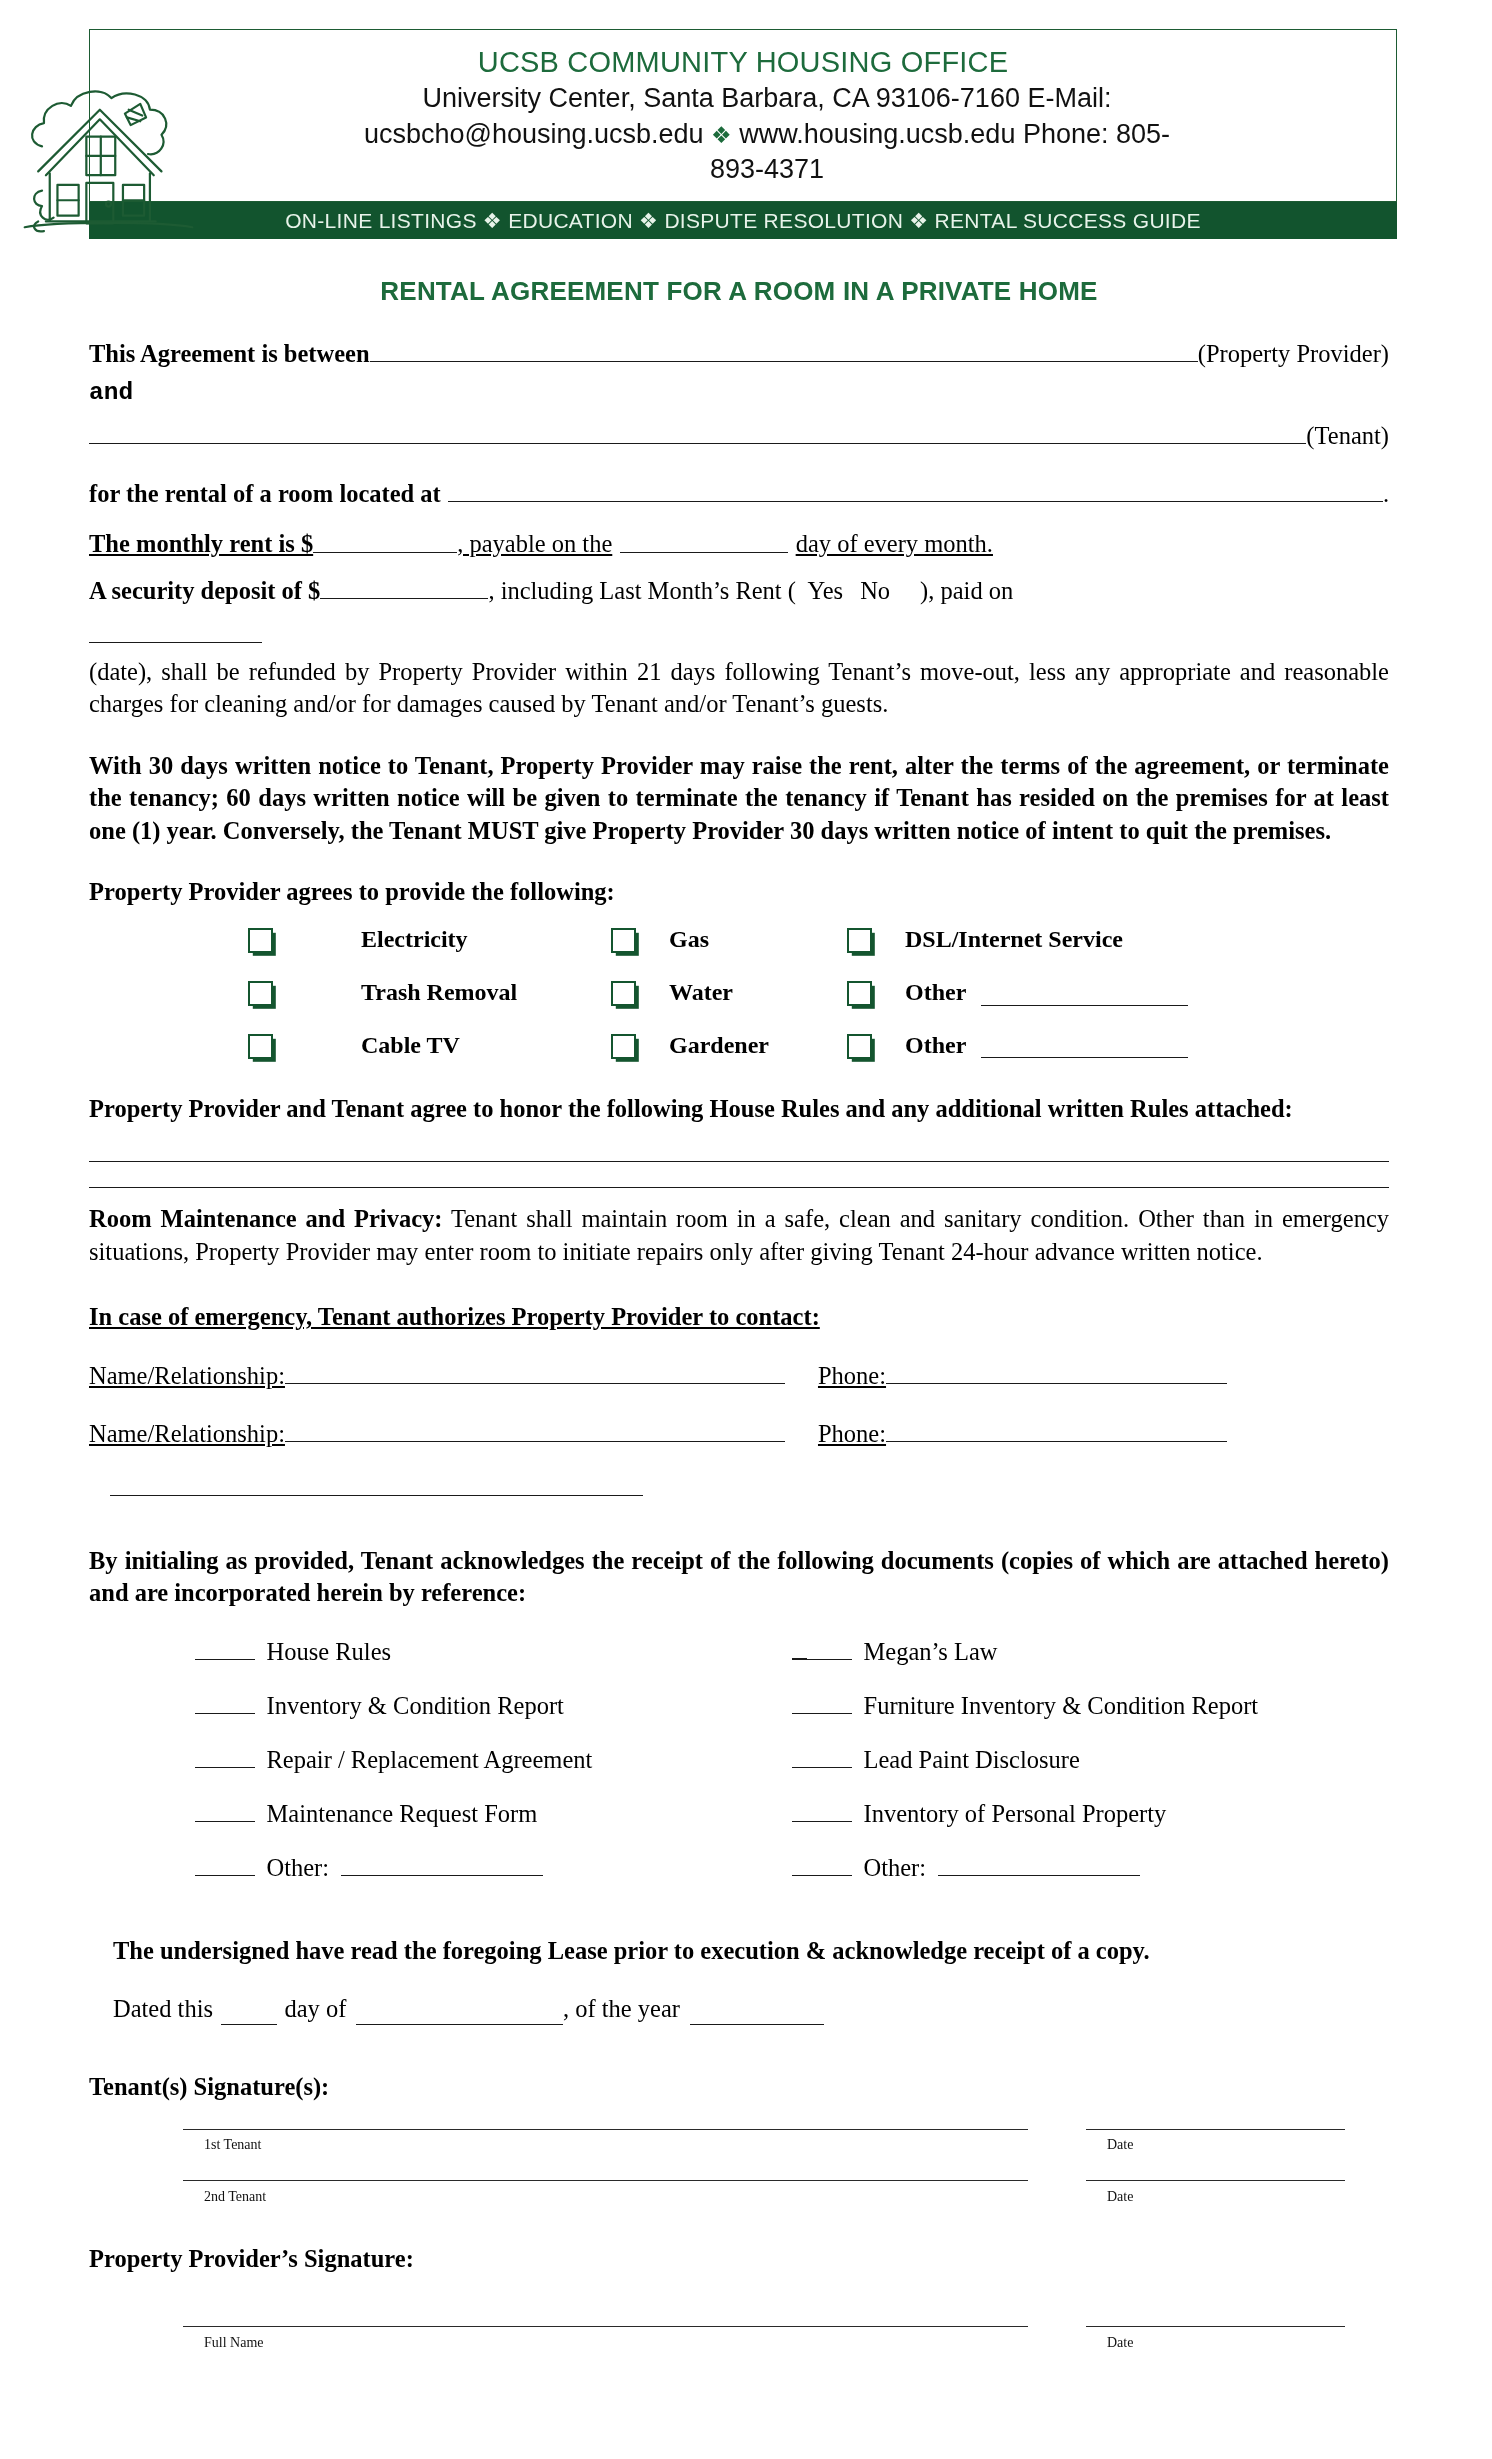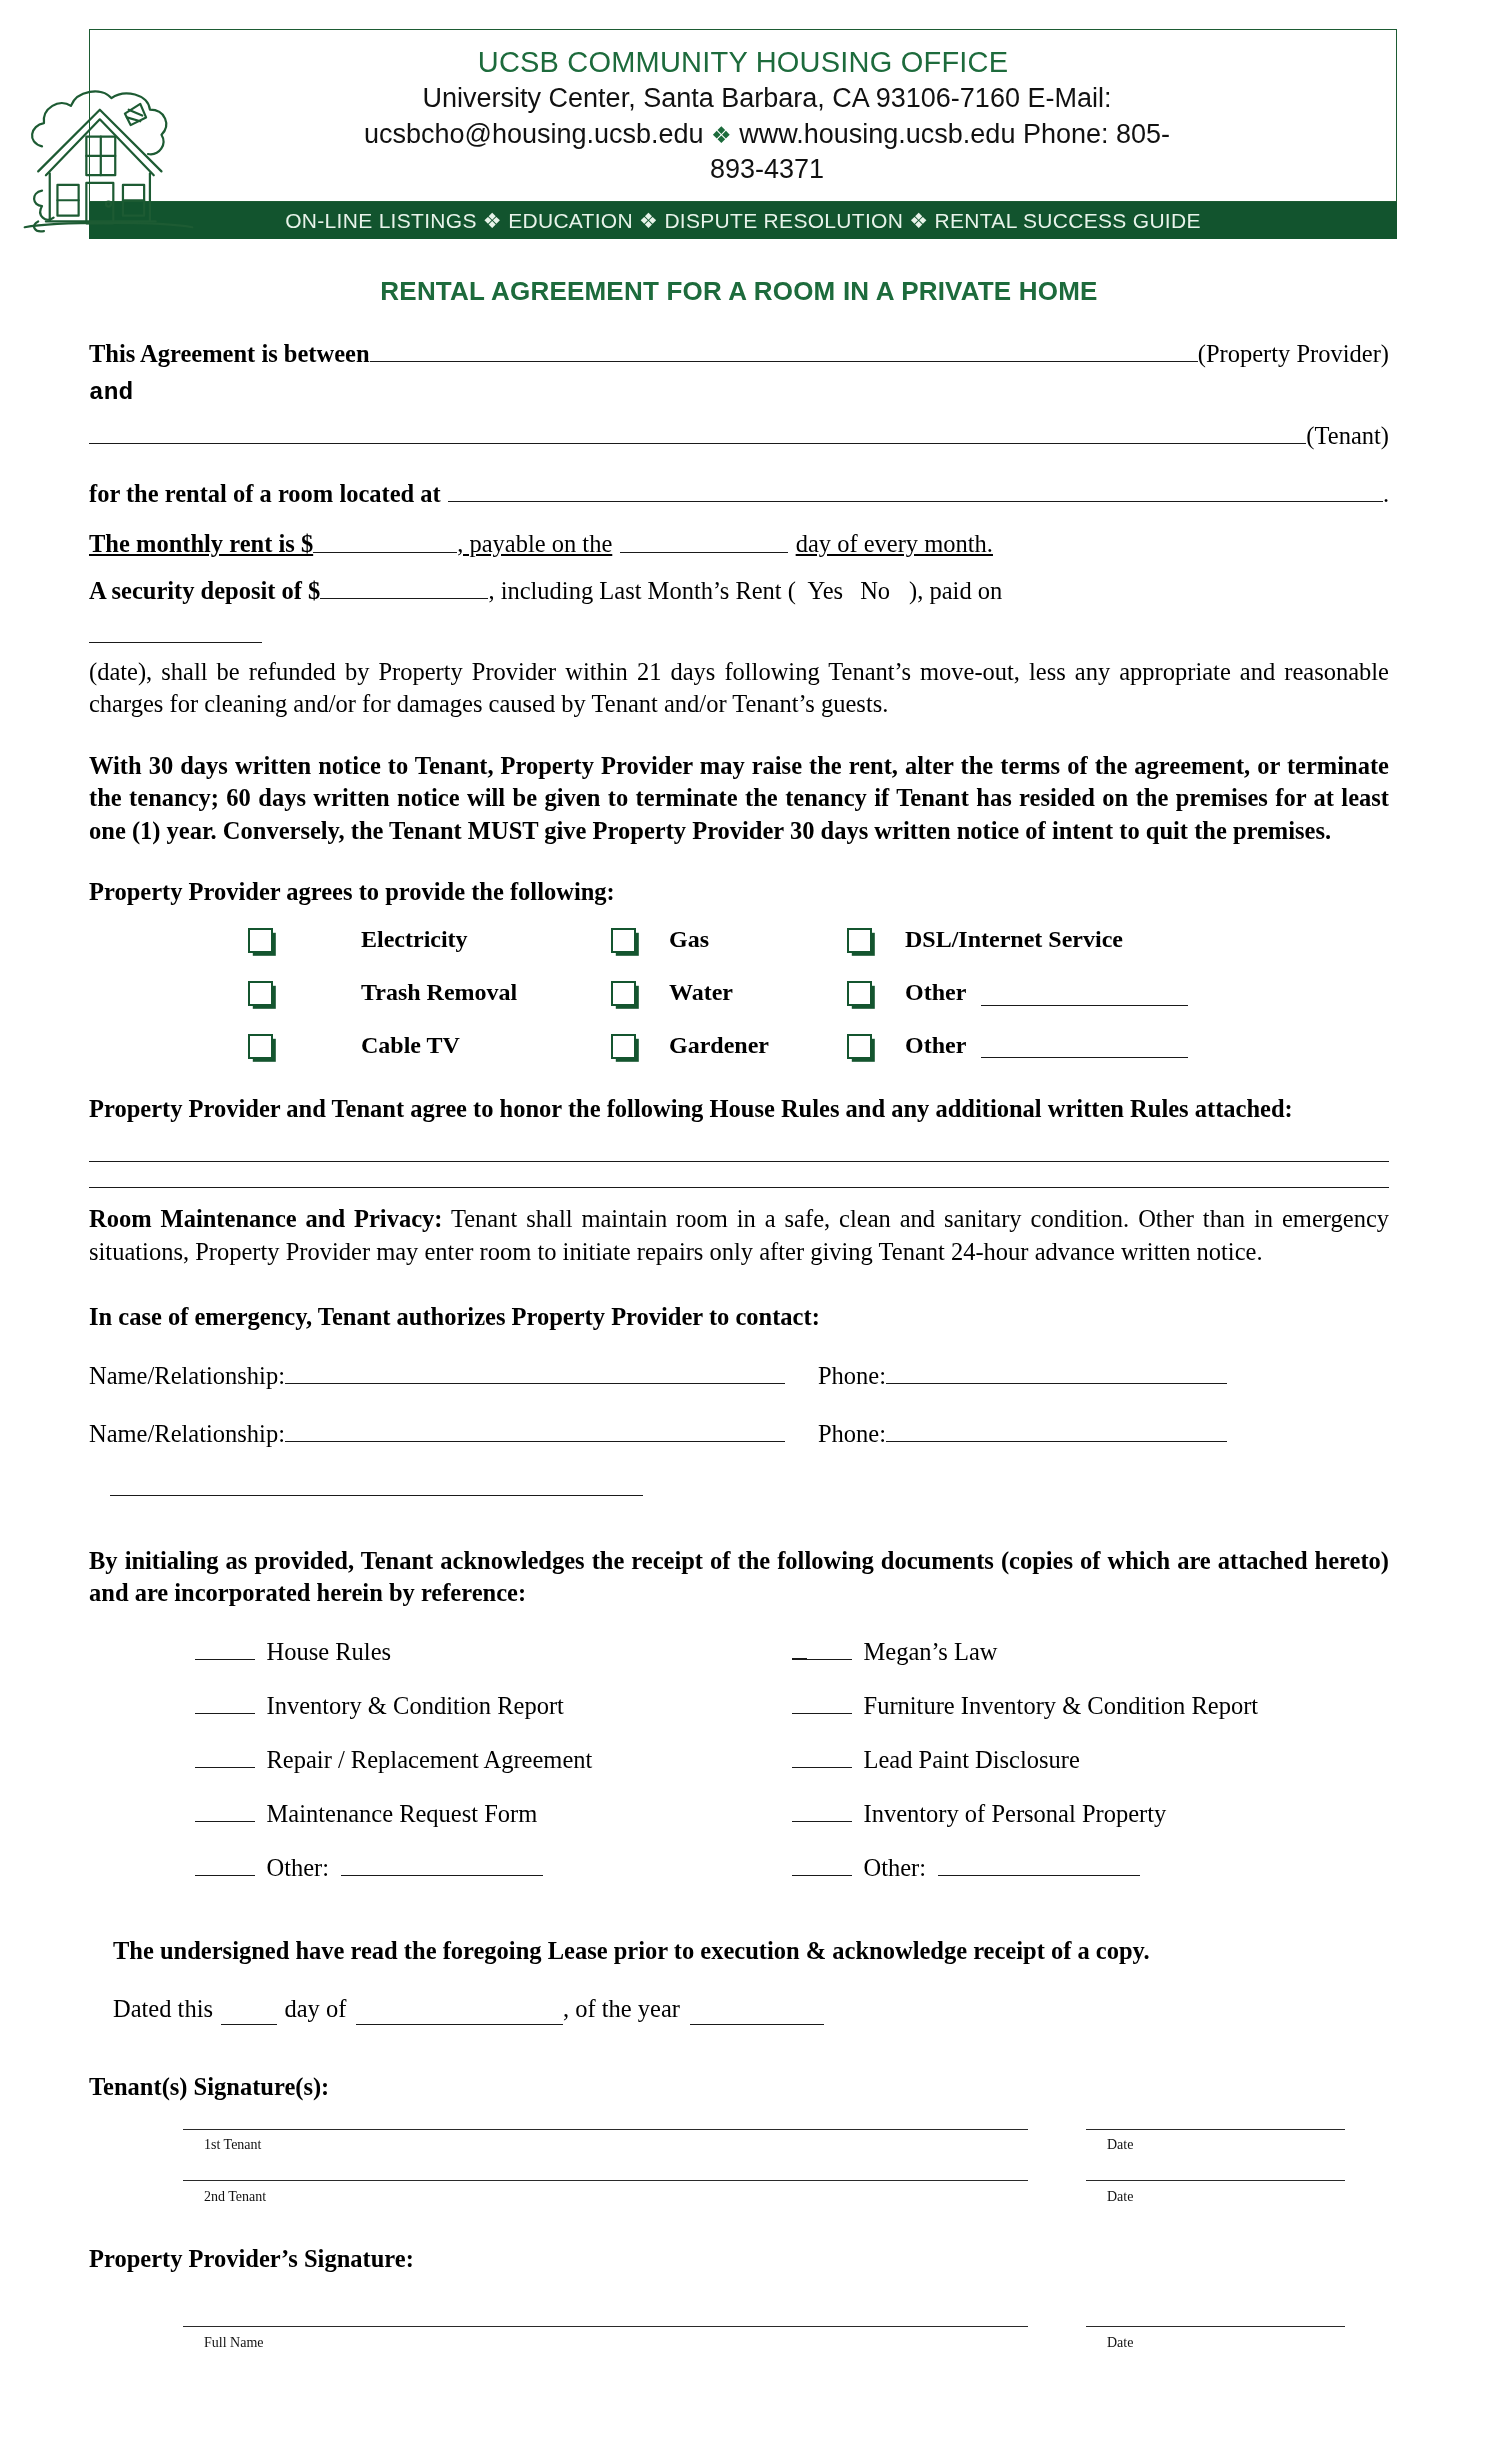--- a/index.html
+++ b/index.html
@@ -272,21 +272,21 @@
         <span class="blank" style="width:168px;margin-left:7.7px;"></span>
         <span style="margin-left:7.7px;">day of every month.</span>
       </div>
 
       <div style="display:flex;align-items:baseline;margin-top:13.4px;flex-wrap:wrap;">
         <span class="b">A security deposit of $</span>
         <span class="blank" style="width:168px;"></span>
         <span>, including Last Month’s Rent (</span>
         <span style="margin-left:11.5px;">Yes</span>
         <span style="margin-left:17px;">No</span>
-        <span style="margin-left:19px;">), paid on</span>
+        <span style="margin-left:30px;">), paid on</span>
       </div>
       <div style="margin-top:5.8px;">
         <span class="blank" style="width:173px;"></span>
       </div>
 
       <div class="just" style="margin-top:9.6px;">(date), shall be refunded by Property Provider within 21 days following Tenant’s move-out, less any appropriate and reasonable charges for cleaning and/or for damages caused by Tenant and/or Tenant’s guests.</div>
     </div>
 
     <p class="para just b" style="margin-top:29px;">With 30 days written notice to Tenant, Property Provider may raise the rent, alter the terms of the agreement, or terminate the tenancy; 60 days written notice will be given to terminate the tenancy if Tenant has resided on the premises for at least one (1) year. Conversely, the Tenant MUST give Property Provider 30 days written notice of intent to quit the premises.</p>
 
@@ -327,21 +327,21 @@
       <div class="b just">Property Provider and Tenant agree to honor the following House Rules and any additional written Rules attached:</div>
       <div class="rule" style="margin-top:35px;"></div>
       <div class="rule" style="margin-top:25px;"></div>
     </div>
 
     <p class="para just" style="margin-top:15.4px;">
       <span class="b">Room Maintenance and Privacy:</span>
       <span>Tenant shall maintain room in a safe, clean and sanitary condition. Other than in emergency situations, Property Provider may enter room to initiate repairs only after giving Tenant 24-hour advance written notice.</span>
     </p>
 
-    <div style="margin-top:33px;">
+    <div style="margin-top:33px;text-decoration:underline;">
       <div class="b">In case of emergency, Tenant authorizes Property Provider to contact:</div>
 
       <div class="contact-row">
         <span class="lbl">Name/Relationship:</span>
         <span class="blank" style="width:500px;"></span>
         <span style="margin-left:33px;white-space:nowrap;">Phone:</span>
         <span class="blank" style="width:341px;"></span>
       </div>
 
       <div class="contact-row">

